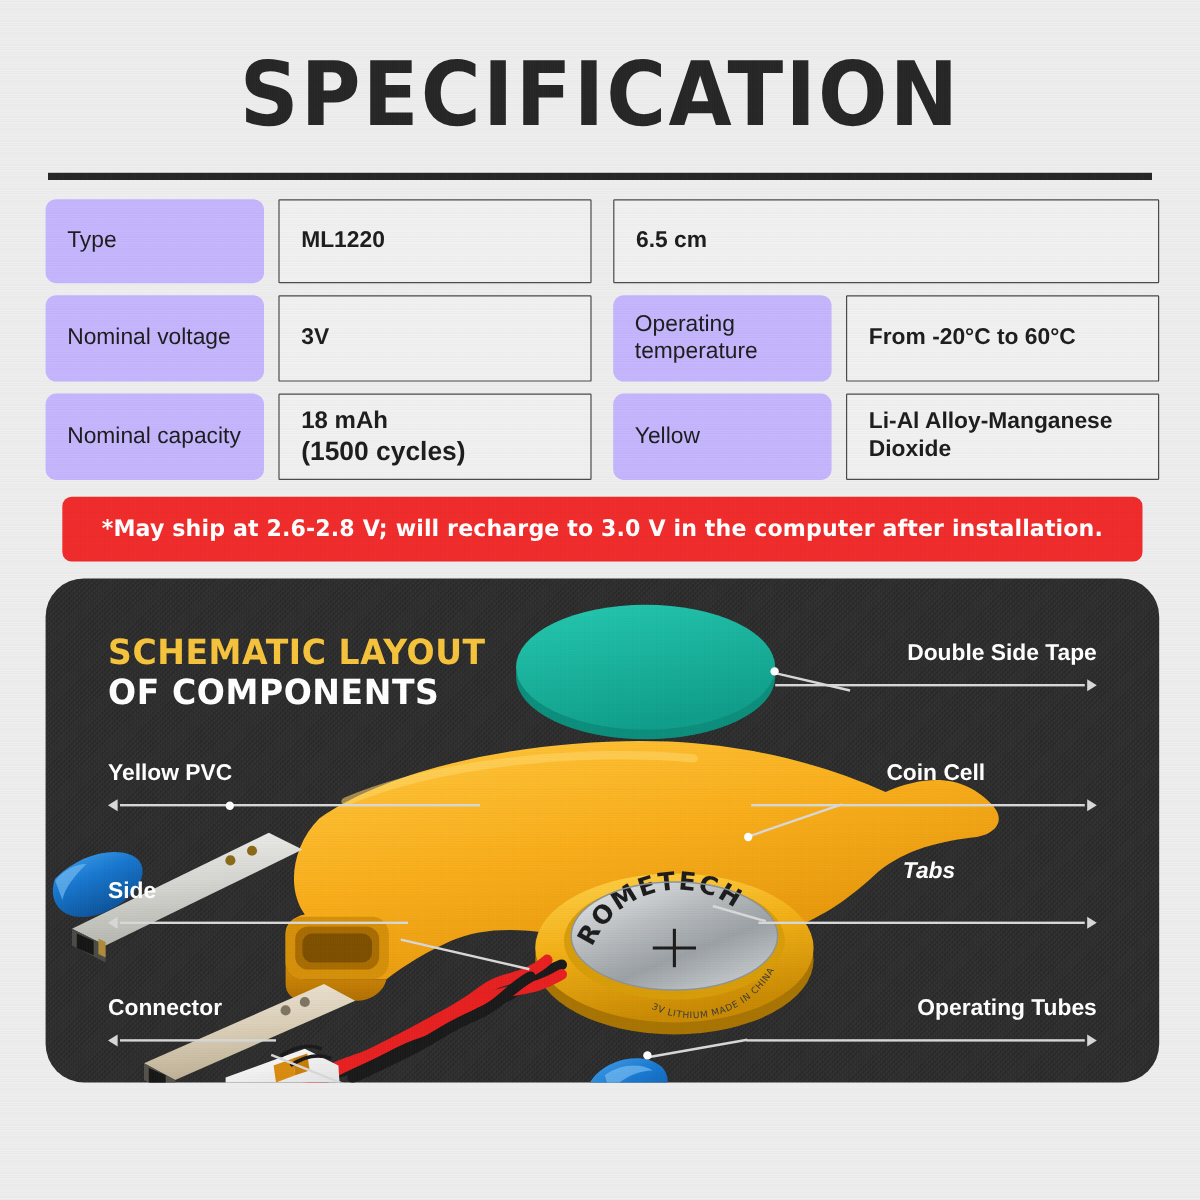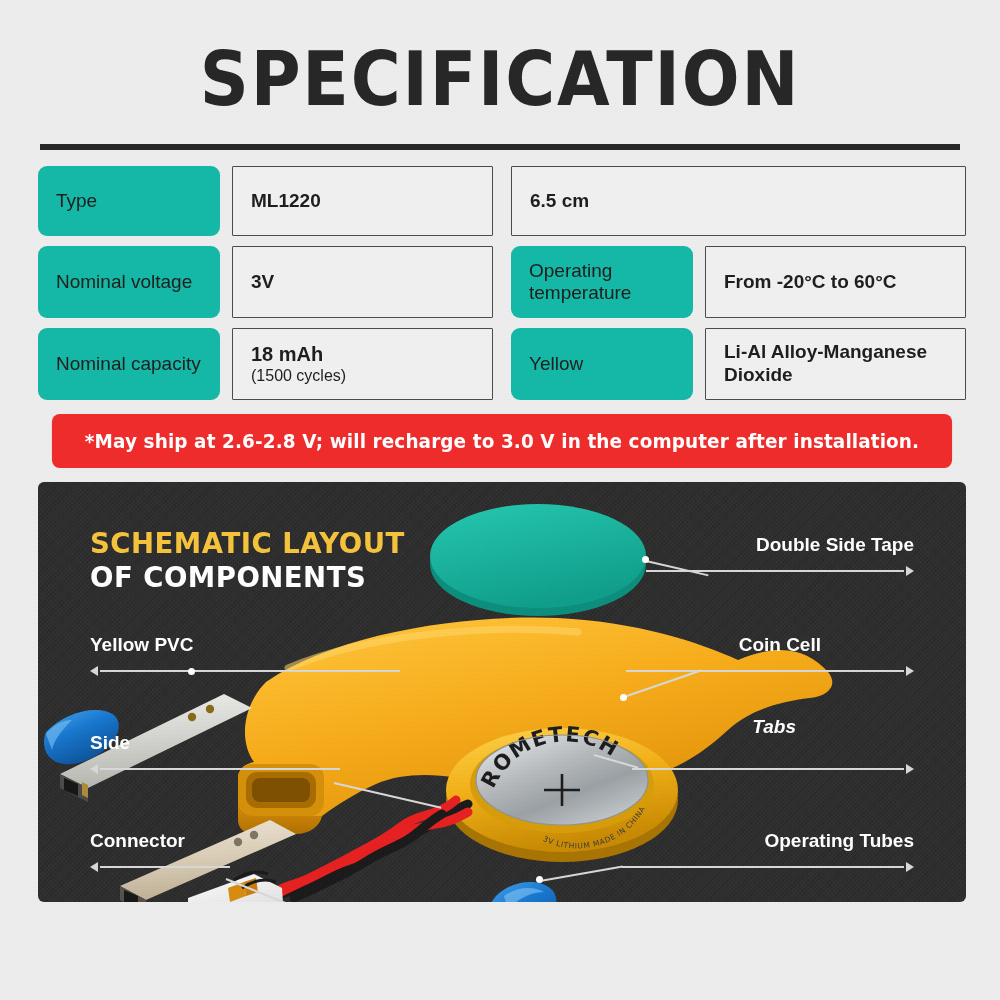--- a/index.html
+++ b/index.html
@@ -29,51 +29,51 @@
   .rule{
     position:absolute;left:40px;width:920px;top:144px;height:6px;background:#262626;
   }
 
   
   .spec{position:absolute;left:38px;top:166px;width:928px;}
   .srow{display:flex;gap:0;margin-bottom:10px;}
   .half{display:flex;flex:1;}
   .half.left{margin-right:18px;}
   .lbl{
-    width:182px;min-height:72px;background:#14b8a6;border-radius:9px;
+    width:182px;min-height:72px;background:#c4b5fd;border-radius:9px;
     display:flex;align-items:center;padding:0 18px;box-sizing:border-box;
     font-size:19px;color:#1d1d1d;line-height:1.18;
     margin-right:12px;font-weight:400;
   }
   .val{
     flex:1;min-height:72px;border:1.6px solid #4a4a4a;border-radius:1px;
     background:rgba(255,255,255,.18);
     display:flex;align-items:center;padding:0 18px;box-sizing:border-box;
     font-size:19px;color:#1d1d1d;line-height:1.2;font-weight:700;
   }
-  .val .sub{font-weight:400;font-size:16px;display:block;}
+  .val .sub{font-weight:700;font-size:22px;display:block;}
   .val .bigb{font-weight:700;font-size:20px;display:block;}
   .r0 .lbl,.r0 .val{min-height:70px;}
   .r1 .lbl,.r1 .val{min-height:72px;}
   .r2 .lbl,.r2 .val{min-height:72px;}
 
   
   .banner{
     position:absolute;left:38px;top:414px;width:928px;height:54px;
     background:#ef2b2b;border-radius:8px;
     display:flex;align-items:center;justify-content:center;
     color:#fff;font-family:"DejaVu Sans",sans-serif;
     font-weight:700;font-size:19px;letter-spacing:.1px;
     transform:scaleX(.97);
   }
 
   
   .panel{
     position:absolute;left:38px;top:482px;width:928px;height:420px;
-    background:#2e2e2e;border-radius:6px;overflow:hidden;
+    background:#2e2e2e;border-radius:32px;overflow:hidden;
   }
   .panel .noise{
     position:absolute;inset:0;opacity:.5;
     background-image:
       repeating-linear-gradient(45deg,rgba(255,255,255,.035) 0 1px,transparent 1px 3px),
       repeating-linear-gradient(-45deg,rgba(0,0,0,.25) 0 1px,transparent 1px 3px);
   }
   .sch-h{
     position:absolute;left:52px;top:44px;
     font-family:"DejaVu Sans",sans-serif;font-weight:700;

